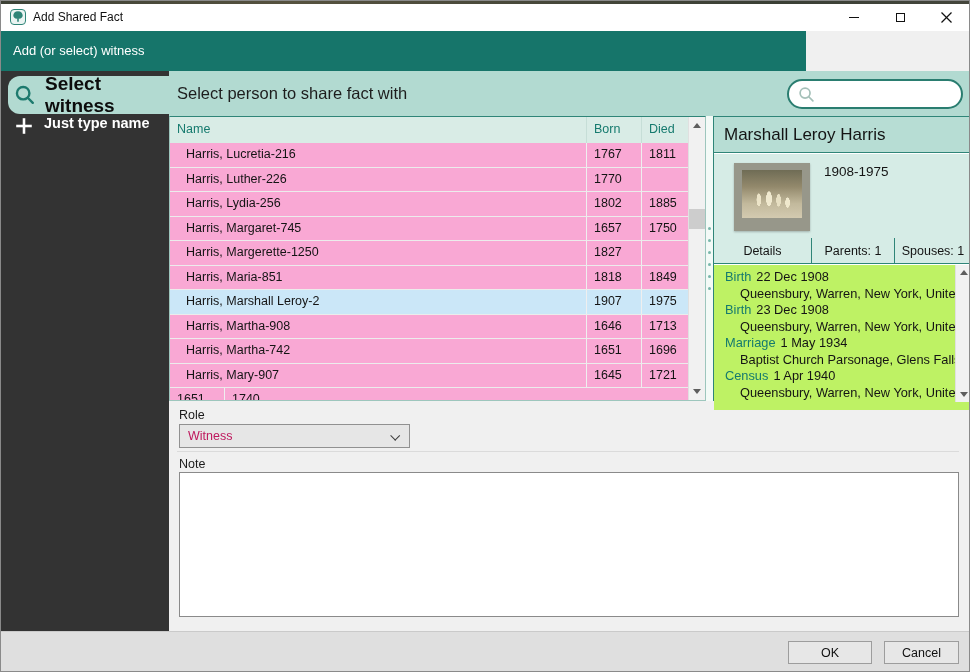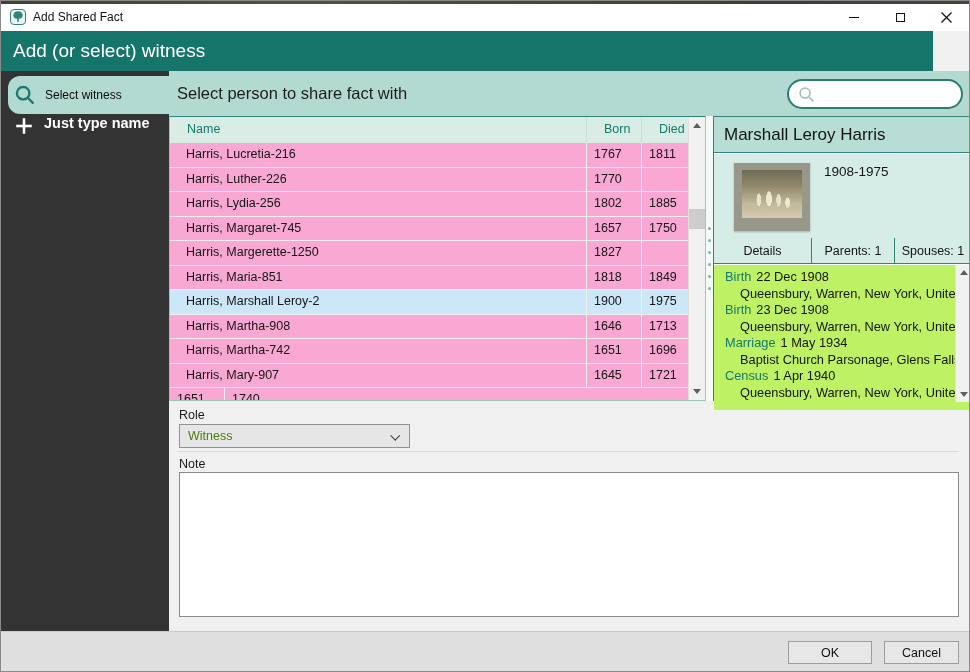--- a/index.html
+++ b/index.html
@@ -14,46 +14,46 @@
     background:linear-gradient(90deg,#3d4136,#56523f 30%,#47483a 55%,#3a3f35 80%,#44463c); }
   
   .titlebar { position:absolute; left:0; top:3px; width:968px; height:27px; background:#ffffff; }
   .app-icon { position:absolute; left:9px; top:5px; width:16px; height:16px; }
   .title-text { position:absolute; left:32px; top:6px; font-size:12px; color:#111; }
   .win-btn { position:absolute; top:0; width:46px; height:27px; display:flex; align-items:center; justify-content:center; }
   .win-btn.min { right:92px; } .win-btn.max { right:46px; } .win-btn.close { right:0; }
   .glyph-min { width:10px; height:1px; background:#111; }
   .glyph-max { width:9px; height:9px; border:1px solid #111; }
   
-  .header-band { position:absolute; left:0; top:30px; width:932px; height:40px; background:#16756a;
-    color:#fff; font-size:19px; line-height:40px; padding-left:12px; }
+  .header-band { position:absolute; left:0; top:30px; width:805px; height:40px; background:#16756a;
+    color:#fff; font-size:13px; line-height:40px; padding-left:12px; }
   
   .sidebar { position:absolute; left:0; top:70px; width:168px; height:560px; background:#333333; }
   .side-item-selected { position:absolute; left:7px; top:5px; width:161px; height:38px;
     background:#b2dad1; border-radius:12px 0 0 12px; display:flex; align-items:center; }
-  .side-item-selected .lbl { font-size:12px; font-weight:normal; color:#0c0c0c; margin-left:9px; }
+  .side-item-selected .lbl { font-size:19px; font-weight:bold; color:#0c0c0c; margin-left:9px; }
   .side-item { position:absolute; left:6px; top:44px; width:161px; height:36px; display:flex; align-items:flex-start;font-weight:bold; }
   .side-item .lbl { font-size:14.5px; color:#ffffff; margin-left:9px; }
   .side-icon { width:22px; height:22px; margin-left:6px; flex:0 0 auto; }
   
   .band { position:absolute; left:168px; top:70px; width:802px; height:45px; background:#b2dad1; }
   .band-heading { position:absolute; left:8px; top:0; line-height:45px; font-size:16.5px; color:#1d1d1d; }
   .search-pill { position:absolute; right:8px; top:8px; width:176px; height:30px; background:#fff;
     border:2px solid #2a7d70; border-radius:15px; display:flex; align-items:center; }
   .search-pill svg { margin-left:9px; flex:0 0 auto; }
   .search-pill input { border:none; outline:none; width:130px; margin-left:4px; font-size:13px;
     font-family:"Liberation Sans", sans-serif; background:transparent; }
   
   .content-bg { position:absolute; left:168px; top:115px; width:802px; height:515px; background:#f0f0f0; }
   
   .grid { position:absolute; left:168px; top:115px; width:537px; height:285px; background:#fff;
     border:1px solid #9dc6bd; border-top:1px solid #2f8578; }
   .grid-header { position:absolute; left:0; top:0; width:518px; height:26px; background:#d9ece6;
     display:flex; color:#157a6e; font-size:12.5px; }
-  .gh-cell { line-height:25px; padding-left:17px; border-right:1px solid #c6ded7; }
+  .gh-cell { line-height:25px; padding-left:7px; border-right:1px solid #c6ded7; }
   .gh-name { flex:1; } .gh-born { width:55px; } .gh-died { width:46px; border-right:none; }
   .grid-rows { position:absolute; left:0; top:26px; width:518px; height:257px; overflow:hidden; }
   .grid-row { display:flex; height:24.5px; background:#f9a8d4; border-bottom:1px solid #ececec; }
   .grid-row.selected { background:#cbe7f8; }
   .cell { font-size:12.5px; color:#141414; line-height:23px; overflow:hidden; white-space:nowrap; }
   .cell.name { flex:1; padding-left:16px; border-right:1px solid #efefef; }
   .cell.born { width:55px; padding-left:7px; border-right:1px solid #efefef; }
   .cell.died { width:46px; padding-left:7px; }
   .vscroll { position:absolute; right:0; top:0; width:17px; height:283px; background:#f1f1f1; border-left:1px solid #e0e0e0; }
   .vscroll .arr { position:absolute; left:0; width:16px; height:17px; display:flex; align-items:center; justify-content:center; }
@@ -90,21 +90,21 @@
     padding:4px 18px 0 11px; overflow:hidden; }
   .fact-line1 { font-size:12.8px; height:16.5px; line-height:16px; white-space:nowrap; }
   .fact-type { color:#157a6e; margin-right:5px; }
   .fact-date { color:#141414; }
   .fact-place { font-size:12.8px; color:#141414; height:16.5px; line-height:16px; padding-left:15px; white-space:nowrap; }
   .facts-scroll { position:absolute; right:0; top:148px; width:16px; height:137px; background:#f1f1f1; border-left:1px solid #e0e0e0; }
   .facts-scroll .arr { position:absolute; left:0; width:15px; height:15px; display:flex; align-items:center; justify-content:center; }
   
   .role-label { position:absolute; left:178px; top:407px; font-size:12.5px; color:#1b1b1b; }
   .role-select { position:absolute; left:178px; top:423px; width:231px; height:24px; background:#e6e6e6;
-    border:1px solid #919191; display:flex; align-items:center; padding-left:8px; font-size:12.5px; color:#4d7c0f; }
+    border:1px solid #919191; display:flex; align-items:center; padding-left:8px; font-size:12.5px; color:#be185d; }
   .chev { position:absolute; right:11px; top:8px; width:7px; height:7px;
     border-right:1.5px solid #3c3c3c; border-bottom:1.5px solid #3c3c3c; transform:rotate(45deg) translateY(-1px); }
   .sep-line { position:absolute; left:176px; top:450px; width:782px; height:1px; background:#dbdbdb; }
   .note-label { position:absolute; left:178px; top:456px; font-size:12.5px; color:#1b1b1b; }
   .note-area { position:absolute; left:178px; top:471px; width:780px; height:145px; background:#fff;
     border:1px solid #8a8a8a; resize:none; outline:none; font-family:"Liberation Sans", sans-serif; font-size:13px; padding:4px; }
   
   .footer { position:absolute; left:0; top:630px; width:968px; height:41px; background:#dfdfdf; border-top:1px solid #cacaca; }
   .btn { position:absolute; top:9px; height:23px; background:#e7e7e7; border:1px solid #9d9d9d;
     font-size:12.5px; color:#111; display:flex; align-items:center; justify-content:center;
@@ -203,21 +203,21 @@
         <div class="cell born">1827</div>
         <div class="cell died"></div>
       </div>
       <div class="grid-row">
         <div class="cell name">Harris, Maria-851</div>
         <div class="cell born">1818</div>
         <div class="cell died">1849</div>
       </div>
       <div class="grid-row selected">
         <div class="cell name">Harris, Marshall Leroy-2</div>
-        <div class="cell born">1900</div>
+        <div class="cell born">1907</div>
         <div class="cell died">1975</div>
       </div>
       <div class="grid-row">
         <div class="cell name">Harris, Martha-908</div>
         <div class="cell born">1646</div>
         <div class="cell died">1713</div>
       </div>
       <div class="grid-row">
         <div class="cell name">Harris, Martha-742</div>
         <div class="cell born">1651</div>

